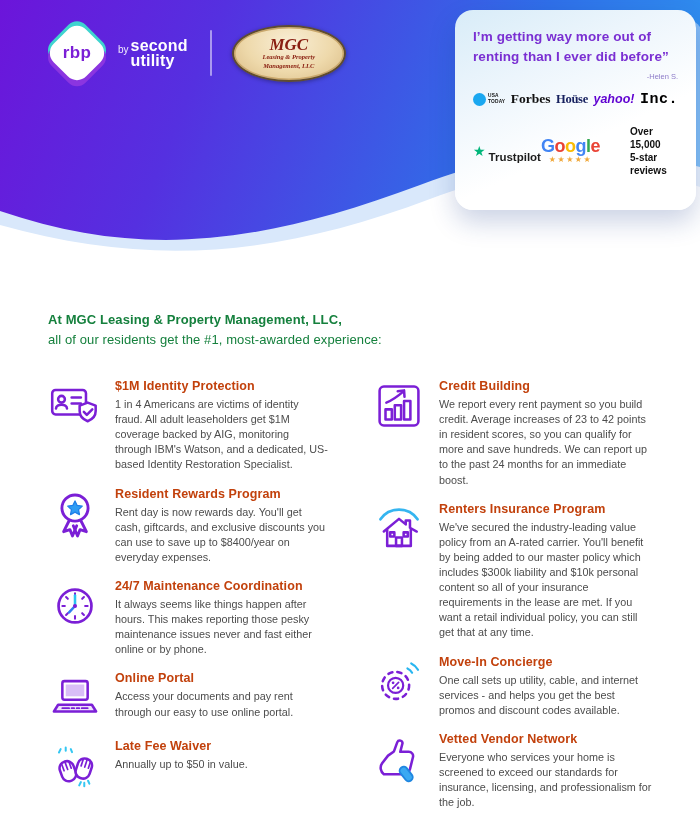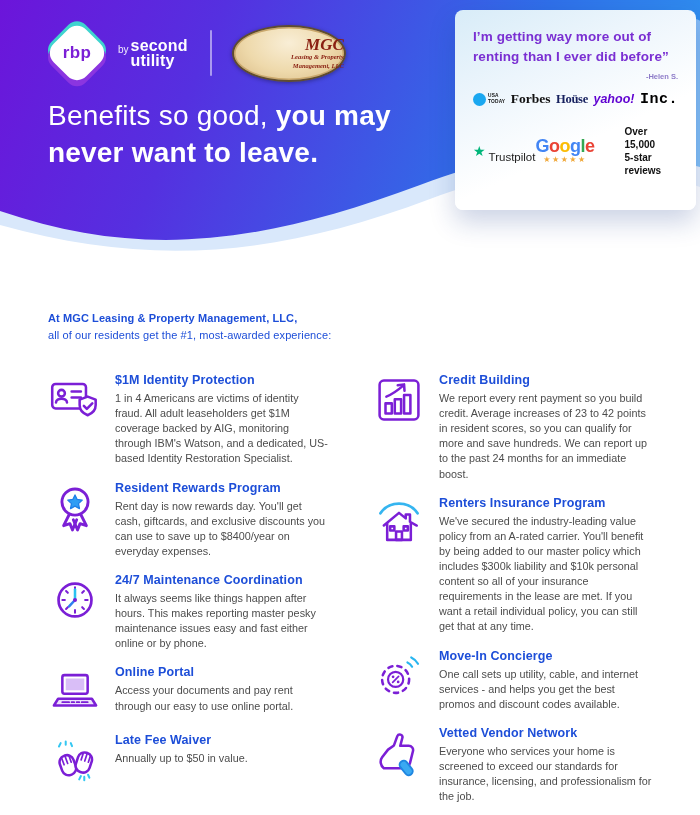--- a/index.html
+++ b/index.html
@@ -33,75 +33,75 @@
   .sn-by { font-size:10px; margin-top:6px; margin-right:2px; opacity:0.9; }
   .sn-words { font-weight:bold; font-size:16px; line-height:0.95; letter-spacing:0.2px; }
 
   .divider { width:2px; height:46px; background:rgba(255,255,255,0.5); border-radius:1px; margin:0 20px 0 22px; }
 
   .mgc-logo {
     width:114px; height:57px; border-radius:50%;
     background:radial-gradient(ellipse at 50% 30%, #f9eed6 0%, #eed9ab 55%, #d8b982 100%);
     border:2.5px solid #5f4c30;
     box-shadow:inset 0 0 0 1.5px #caa86c, 0 1px 4px rgba(0,0,0,0.35);
-    display:flex; flex-direction:column; align-items:flex-end; justify-content:center;
+    display:flex; flex-direction:column; align-items:center; justify-content:center;
     color:#8a2012; font-family:"Liberation Serif", serif; font-style:italic; text-align:center;
   }
   .mgc-name { font-size:17px; font-weight:bold; line-height:1; }
   .mgc-sub { font-size:6.5px; font-weight:bold; line-height:1.25; }
 
   .headline {
     position:absolute; top:97px; left:48px; width:408px;
     color:#ffffff; font-size:28px; line-height:1.33; letter-spacing:0.2px;
   }
   .headline .reg { font-weight:400; }
   .headline .bold { font-weight:700; }
 
   
   .quote-card {
     position:absolute; top:10px; left:455px; width:241px; height:200px;
-    border-radius:8px;
+    border-radius:18px;
     background:linear-gradient(155deg,#d8ecf8 0%,#ecf5fc 30%,#ffffff 62%);
     box-shadow:0 12px 26px rgba(25,55,135,0.22), 7px 9px 0 rgba(255,255,255,0.4);
     padding:17px 18px 12px;
   }
   .quote { color:#7a2fd2; font-weight:bold; font-size:13.5px; line-height:1.5; letter-spacing:0.1px; }
-  .attribution { text-align:right; color:#8d7bc8; font-size:7.5px; font-weight:bold; margin-top:4px; }
+  .attribution { text-align:right; color:#8d7bc8; font-size:7.5px; font-weight:normal; margin-top:4px; }
 
   .press-row { display:flex; align-items:center; justify-content:space-between; margin-top:10px; }
   .usa-today { display:flex; align-items:center; }
   .usa-circle { width:13px; height:13px; border-radius:50%; background:#1aa7f0; margin-right:2px; }
   .usa-text { font-size:4.8px; font-weight:bold; color:#111; line-height:1.15; letter-spacing:0.2px; }
   .forbes { font-family:"Liberation Serif", serif; font-weight:bold; font-size:13.5px; color:#111; }
   .house  { font-family:"Liberation Serif", serif; font-weight:bold; font-size:12.5px; color:#16205e; letter-spacing:-0.3px; }
   .yahoo  { font-weight:bold; font-size:12.5px; color:#5f01d1; font-style:italic; }
   .inc    { font-family:Liberation Mono, monospace; font-weight:900; font-size:15px; color:#000; letter-spacing:0.5px; }
 
   .review-row { display:flex; align-items:center; justify-content:space-between; margin-top:17px; }
   .trustpilot { display:flex; align-items:center; }
   .tp-star { color:#00b67a; font-size:14px; margin-right:3px; }
-  .tp-label { font-size:11.5px; font-weight:normal; color:#1c1c1c;margin-top:12px; }
+  .tp-label { font-size:11.5px; font-weight:bold; color:#1c1c1c;margin-top:12px; }
   .google-block { text-align:center; line-height:1; }
   .google-word { font-size:18px; font-weight:bold; letter-spacing:-0.5px; }
   .gl0,.gl3 { color:#4285F4; } .gl1,.gl5 { color:#EA4335; } .gl2 { color:#FBBC05; } .gl4 { color:#34A853; }
   .google-stars { color:#f0a93c; font-size:8px; letter-spacing:1.5px; margin-top:1px; }
   .reviews { font-size:10px; font-weight:bold; color:#101010; line-height:1.3;margin-left:30px; }
 
   
   .main { padding:40px 48px 0; }
-  .main-heading { font-size:11px; color:#1d4ed8; line-height:1.5; letter-spacing:0.1px; }
+  .main-heading { font-size:13px; color:#15803d; line-height:1.5; letter-spacing:0.1px; }
   .main-heading .h-bold { font-weight:bold; display:block; }
   .main-heading .h-reg { font-weight:400; display:block; }
 
   .benefits { display:flex; gap:44px; margin-top:30px; }
   .col { width:280px; display:flex; flex-direction:column; gap:14px; }
   .benefit { display:flex; gap:13px; align-items:flex-start; }
   .benefit-icon { flex:0 0 54px; width:54px; height:54px; }
   .benefit-icon svg { width:100%; height:100%; display:block; }
-  .benefit-title { font-size:12.5px; font-weight:bold; color:#1d4ed8; letter-spacing:0.1px; }
+  .benefit-title { font-size:12.5px; font-weight:bold; color:#c2410c; letter-spacing:0.1px; }
   .benefit-desc { font-size:10.8px; color:#4c4c4c; line-height:1.4; margin-top:4px; max-width:218px; }
 </style>
 </head>
 <body>
 
 <div class="header">
 
   <div class="logo-row">
     <div class="rbp-badge">
       <div class="rbp-d rbp-teal"></div>
@@ -117,23 +117,20 @@
       </span>
     </div>
     <div class="divider"></div>
     <div class="mgc-logo">
       <div class="mgc-name">MGC</div>
       <div class="mgc-sub">Leasing &amp; Property</div>
       <div class="mgc-sub">Management, LLC</div>
     </div>
   </div>
 
-  <div class="headline">
-    <span class="reg">Benefits so good, </span><span class="bold">you may never want to leave.</span>
-  </div>
 
   <svg class="wave" viewBox="0 0 700 130" preserveAspectRatio="none">
     <path d="M0 70 C140 118, 260 104, 420 44 C520 6, 610 2, 700 26 L700 130 L0 130 Z" fill="#d9e8fb"></path>
     <path d="M0 84 C150 126, 275 116, 430 58 C530 20, 625 20, 700 46 L700 130 L0 130 Z" fill="#ffffff"></path>
   </svg>
 
   <div class="quote-card">
     <div class="quote">I’m getting way more out of renting than I ever did before”</div>
     <div class="attribution">-Helen S.</div>
 
@@ -223,21 +220,21 @@
               <circle cx="32" cy="32" r="19.5"></circle>
               <path d="M32 17v3M42.6 21.4l-2.1 2.1M47 32h-3M42.6 42.6l-2.1-2.1M32 44v3M21.4 42.6l2.1-2.1M17 32h3M21.4 21.4l2.1 2.1" stroke-width="2.4"></path>
             </g>
             <path d="M32 32V19.5" stroke="#29c2f0" stroke-width="3" fill="none" stroke-linecap="round"></path>
             <path d="M32 32l-7 7.5" stroke="#2f7ff0" stroke-width="3" fill="none" stroke-linecap="round"></path>
             <circle cx="32" cy="32" r="2.4" fill="#7b1fd6"></circle>
           </svg>
         </div>
         <div>
           <div class="benefit-title">24/7 Maintenance Coordination</div>
-          <div class="benefit-desc">It always seems like things happen after hours. This makes reporting master pesky maintenance issues easy and fast either online or by phone.</div>
+          <div class="benefit-desc">It always seems like things happen after hours. This makes reporting those pesky maintenance issues never and fast either online or by phone.</div>
         </div>
       </div>
 
       <div class="benefit">
         <div class="benefit-icon">
           <svg viewBox="0 0 64 64">
             <g fill="none" stroke="#7b1fd6" stroke-width="3" stroke-linecap="round" stroke-linejoin="round">
               <rect x="17" y="12" width="30" height="22" rx="2.5"></rect>
               <rect x="21" y="16" width="22" height="14" fill="#d9bef7" stroke="none"></rect>
               <path d="M12 40h40l5 8H7z" fill="#ede2fb"></path>

